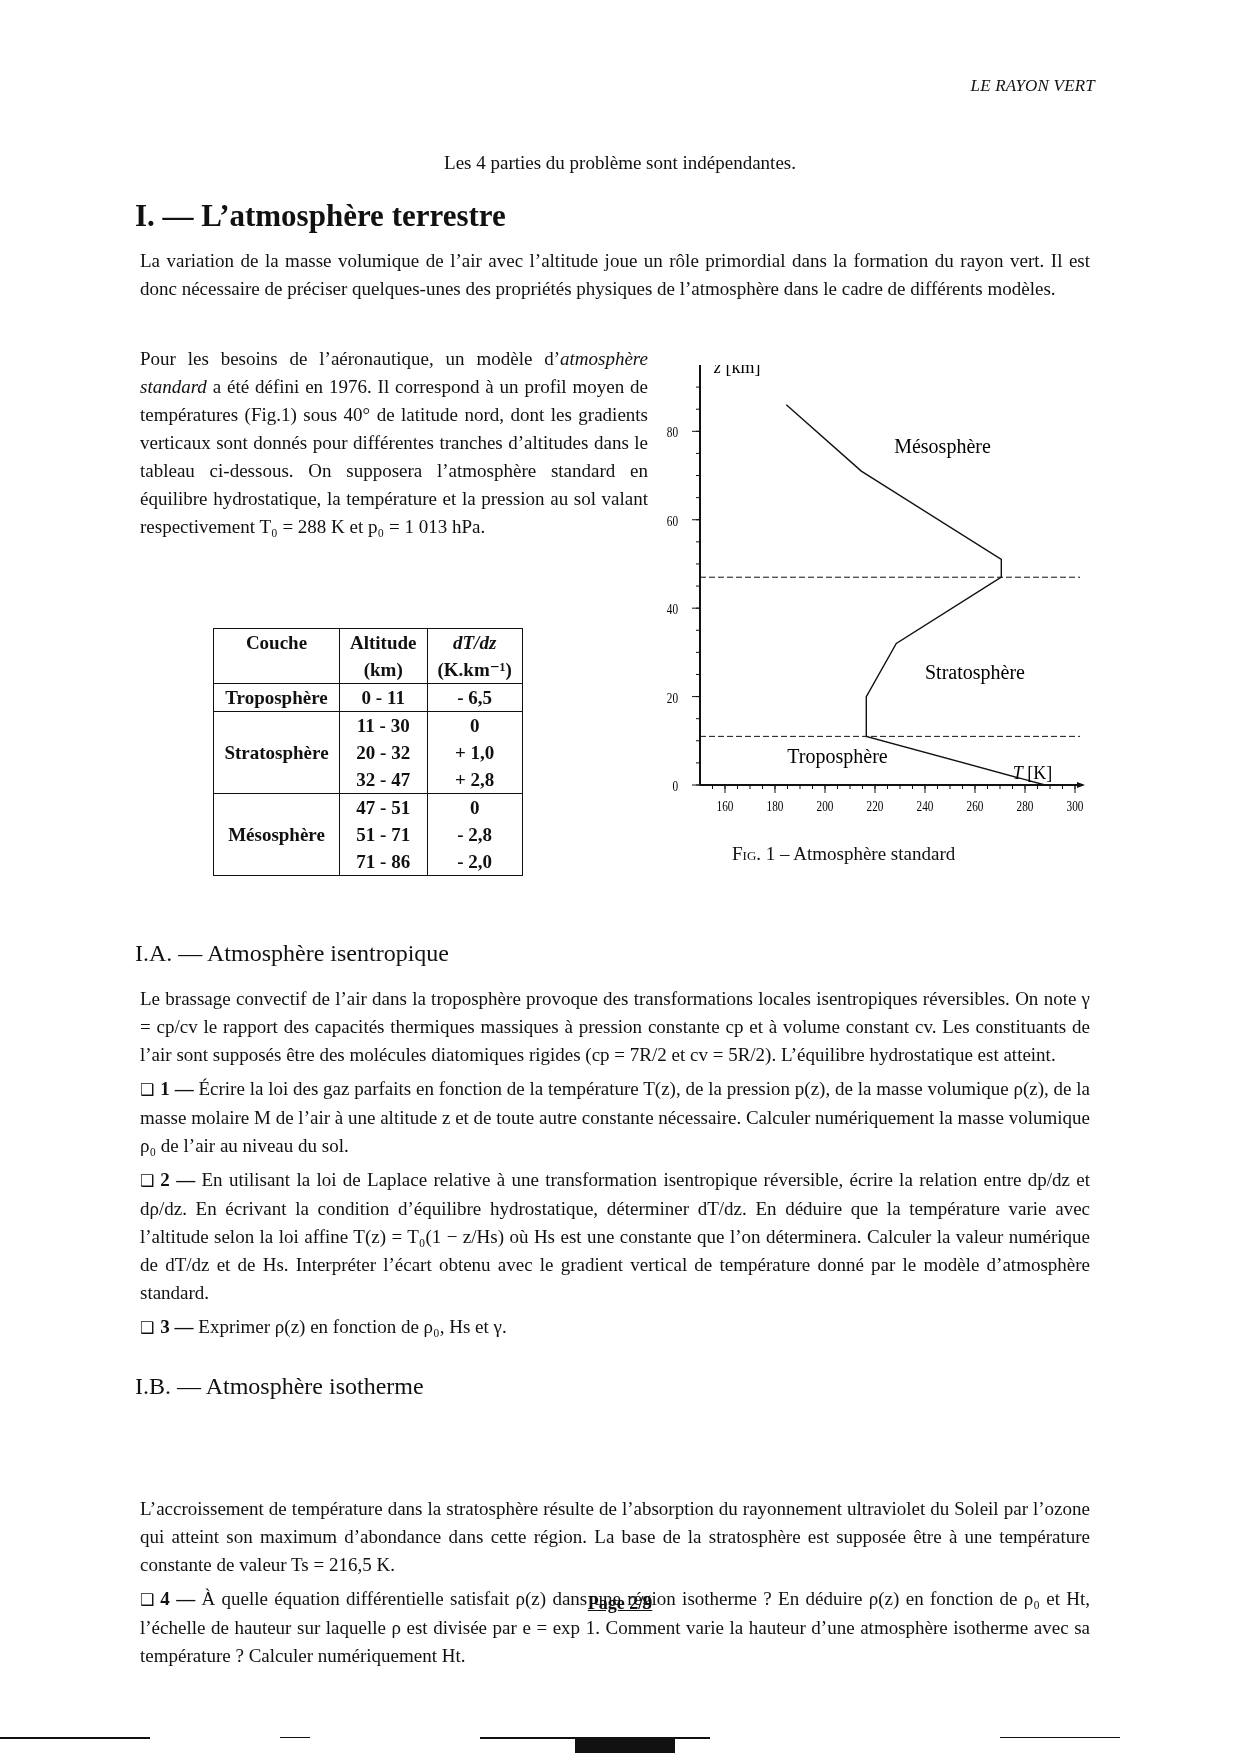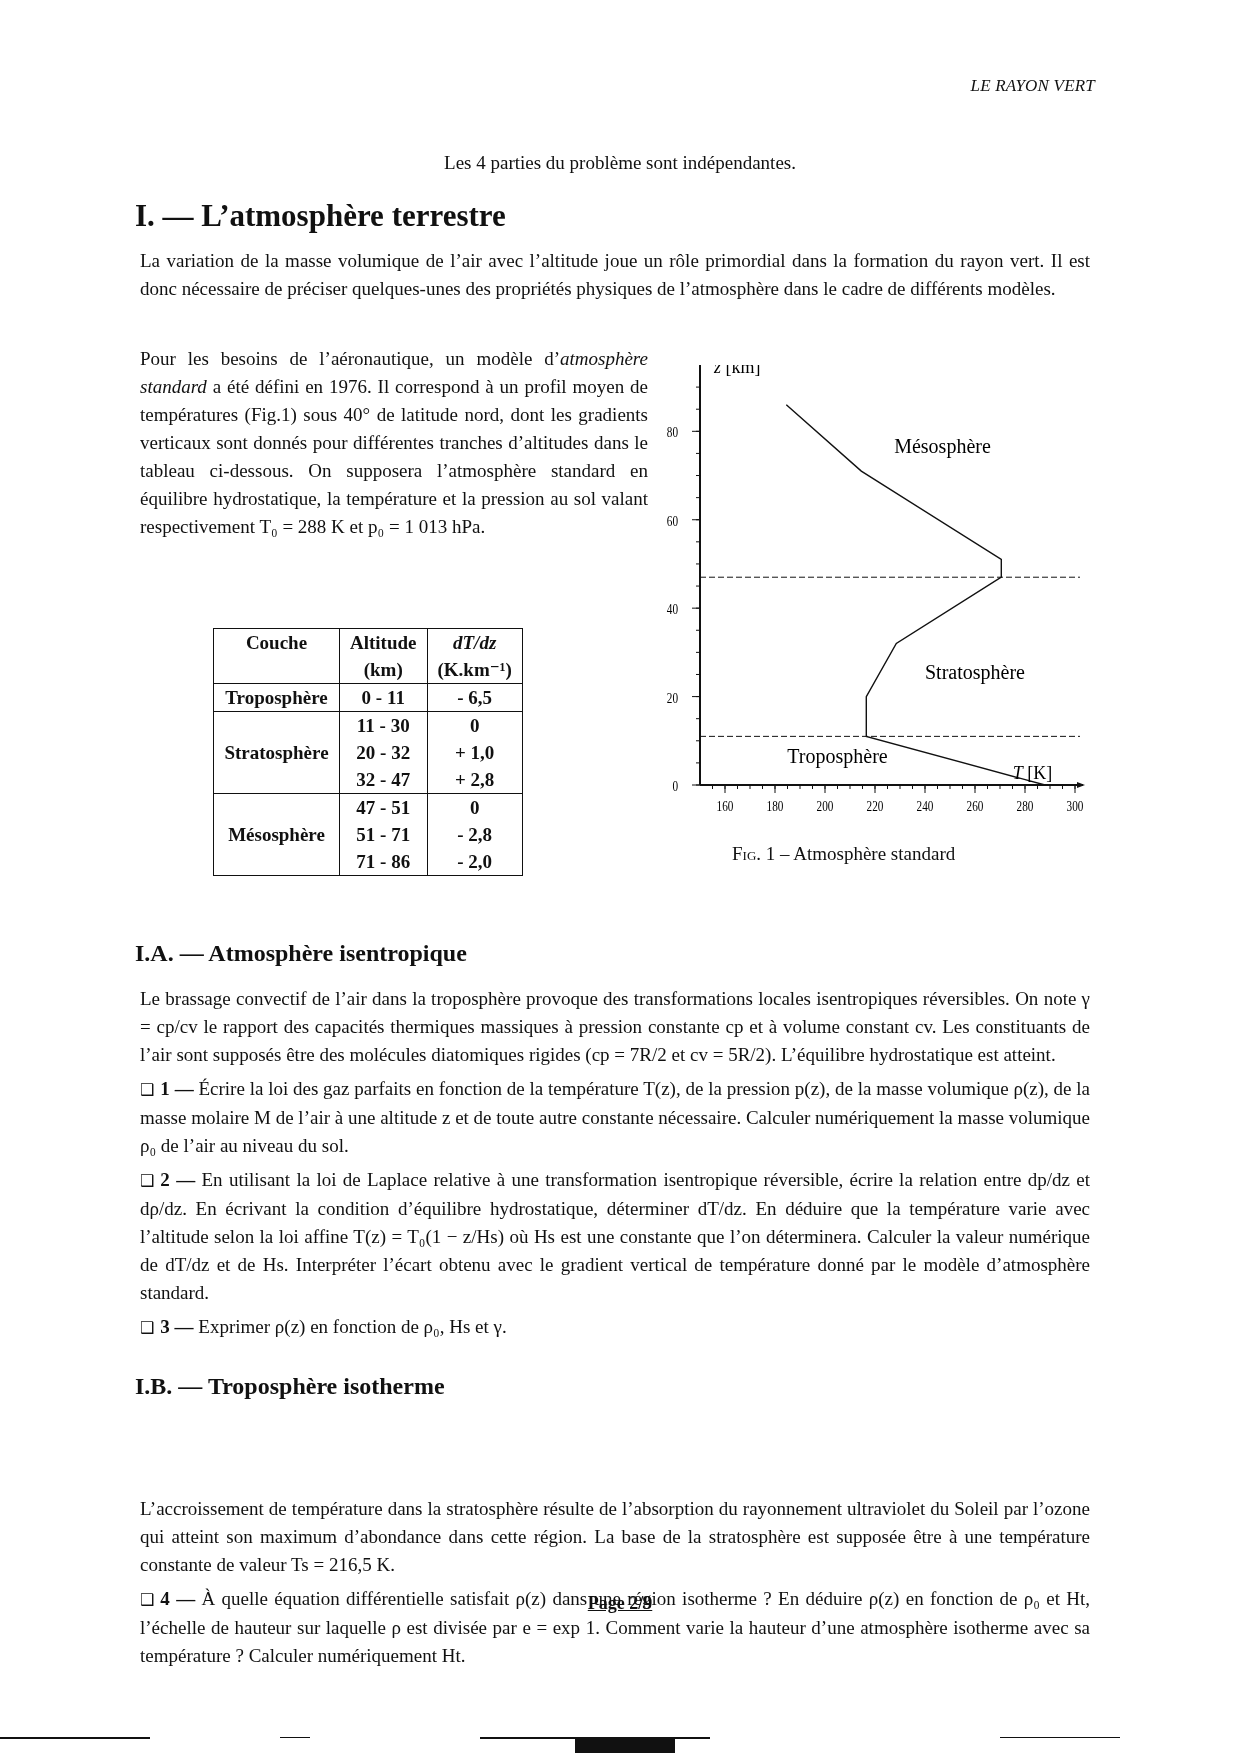--- a/index.html
+++ b/index.html
@@ -2,21 +2,21 @@
 <html><head>
 <meta charset="utf-8">
 <style>
   html, body { margin:0; padding:0; background:#fff; }
   body { width:1240px; height:1753px; position:relative; overflow:hidden;
          font-family:"Liberation Serif","DejaVu Serif",serif; color:#111; }
   .abs { position:absolute; }
   .header { right:145px; top:76px; font-style:italic; font-size:17px; letter-spacing:0.2px; }
   .intro { left:0; width:1240px; top:152px; text-align:center; font-size:19px; }
   h1 { position:absolute; left:135px; top:198px; margin:0; font-size:31px; font-weight:bold; }
-  h2 { position:absolute; margin:0; font-size:24px; font-weight:bold;text-align:center; }
+  h2 { position:absolute; margin:0; font-size:24px; font-weight:normal;text-align:center; }
   p { margin:0; }
   .para { position:absolute; left:140px; width:950px; font-size:19px; line-height:28px; text-align:justify; }
   .para2 { position:absolute; left:140px; width:508px; font-size:19px; line-height:28px; text-align:justify; }
   .q { margin-top:6px; }
   .box { font-weight:normal; font-family:"DejaVu Sans",sans-serif; font-size:16px; margin-right:6px; }
   .qn { font-weight:bold; }
   i { font-style:italic; }
   table.layers { position:absolute; left:213px; top:628px; border-collapse:collapse; font-size:19px; line-height:27px; }
   table.layers td, table.layers th { border:1.5px solid #111; padding:0 10px; text-align:center; font-weight:bold; vertical-align:top; }
   table.layers .ml { vertical-align:middle; }
@@ -179,21 +179,21 @@
 <div class="abs caption"><span class="sc">Fig. 1</span><span> – Atmosphère standard</span></div>
 
 <h2 style="left:135px; top:940px;">I.A. — Atmosphère isentropique</h2>
 <div class="para" style="top:985px;">
   <p>Le brassage convectif de l’air dans la troposphère provoque des transformations locales isentropiques réversibles. On note γ = cp/cv le rapport des capacités thermiques massiques à pression constante cp et à volume constant cv. Les constituants de l’air sont supposés être des molécules diatomiques rigides (cp = 7R/2 et cv = 5R/2). L’équilibre hydrostatique est atteint.</p>
   <p class="q"><span class="box">❑</span><span class="qn">1 —</span> <span>Écrire la loi des gaz parfaits en fonction de la température T(z), de la pression p(z), de la masse volumique ρ(z), de la masse molaire M de l’air à une altitude z et de toute autre constante nécessaire. Calculer numériquement la masse volumique ρ₀ de l’air au niveau du sol.</span></p>
   <p class="q"><span class="box">❑</span><span class="qn">2 —</span> <span>En utilisant la loi de Laplace relative à une transformation isentropique réversible, écrire la relation entre dp/dz et dρ/dz. En écrivant la condition d’équilibre hydrostatique, déterminer dT/dz. En déduire que la température varie avec l’altitude selon la loi affine T(z) = T₀(1 − z/Hs) où Hs est une constante que l’on déterminera. Calculer la valeur numérique de dT/dz et de Hs. Interpréter l’écart obtenu avec le gradient vertical de température donné par le modèle d’atmosphère standard.</span></p>
   <p class="q"><span class="box">❑</span><span class="qn">3 —</span> <span>Exprimer ρ(z) en fonction de ρ₀, Hs et γ.</span></p>
 </div>
 
-<h2 style="left:135px; top:1373px;">I.B. — Troposphère isotherme</h2>
+<h2 style="left:135px; top:1373px;">I.B. — Atmosphère isotherme</h2>
 <div class="para" style="top:1495px;">
   <p>L’accroissement de température dans la stratosphère résulte de l’absorption du rayonnement ultraviolet du Soleil par l’ozone qui atteint son maximum d’abondance dans cette région. La base de la stratosphère est supposée être à une température constante de valeur Ts = 216,5 K.</p>
   <p class="q"><span class="box">❑</span><span class="qn">4 —</span> <span>À quelle équation différentielle satisfait ρ(z) dans une région isotherme ? En déduire ρ(z) en fonction de ρ₀ et Ht, l’échelle de hauteur sur laquelle ρ est divisée par e = exp 1. Comment varie la hauteur d’une atmosphère isotherme avec sa température ? Calculer numériquement Ht.</span></p>
 </div>
 
 <div class="abs page">Page 2/9</div>
 
 <div class="footer-line" style="left:0; top:1737px; width:150px; height:2px;"></div>
 <div class="footer-line" style="left:280px; top:1737px; width:30px; height:1px;"></div>
 <div class="footer-line" style="left:480px; top:1737px; width:230px; height:2px;"></div>

